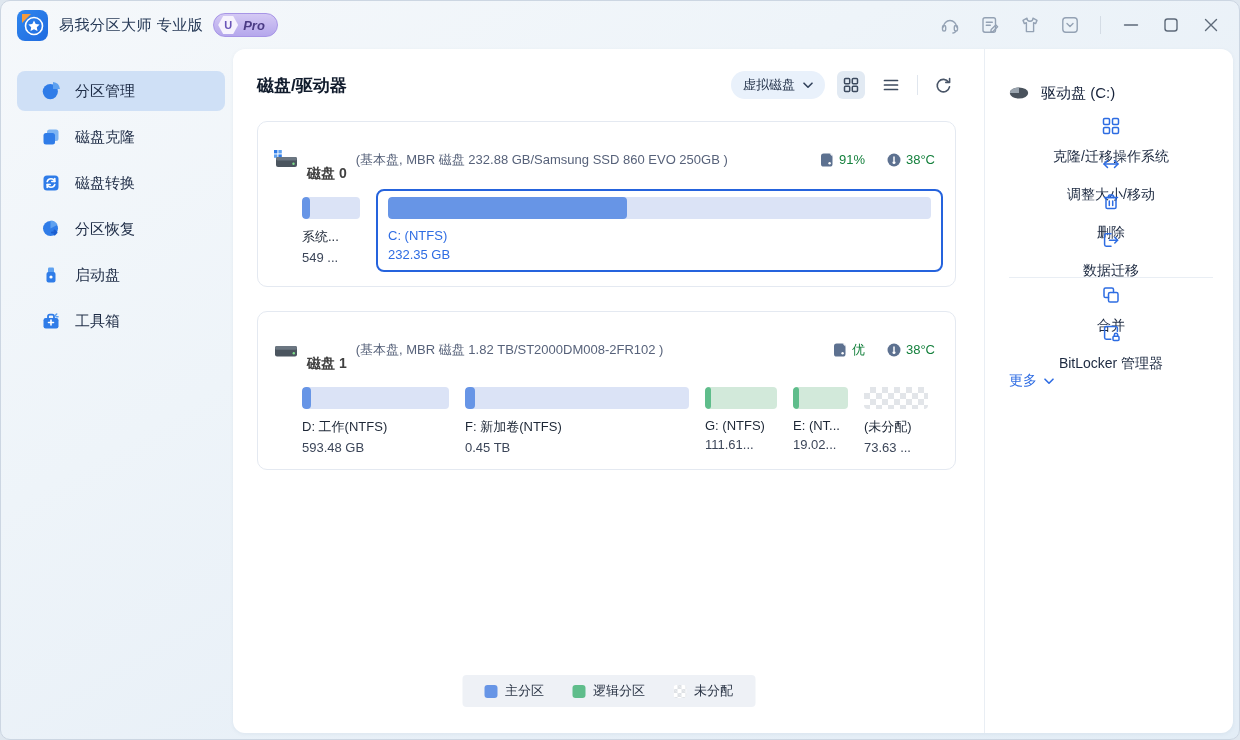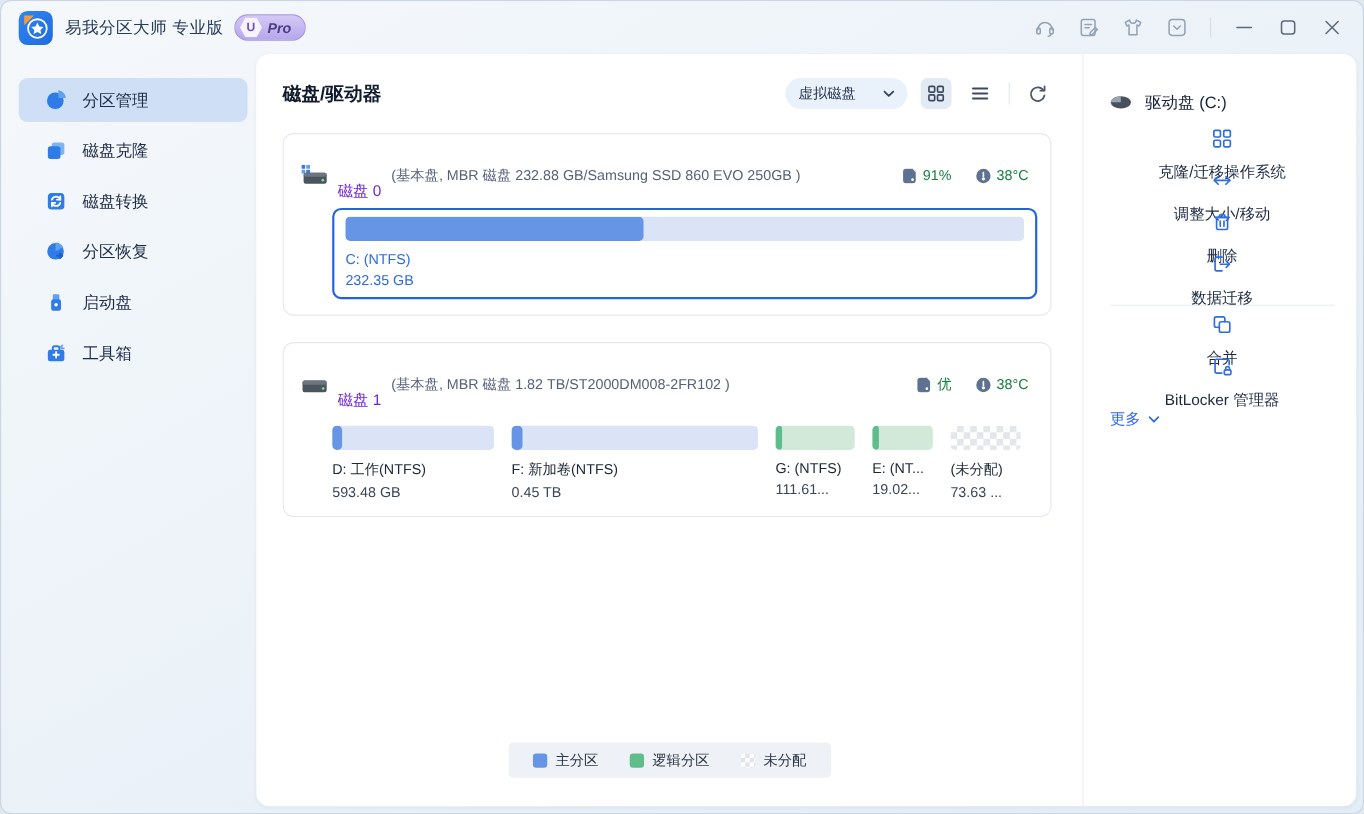--- a/index.html
+++ b/index.html
@@ -30,34 +30,34 @@
   .nav-item.active { background:#cfe0f6; }
   .nav-ico { width:20px; height:20px; flex:0 0 auto; }
   .nav-label { font-size:15px; color:#1d2b45; font-weight:500; }
   
   .panel { position:absolute; left:232px; top:48px; right:6px; bottom:6px; background:#ffffff; border-radius:12px;
     display:flex; box-shadow:0 1px 4px rgba(40,70,110,.06); }
   .main { width:752px; position:relative; border-right:1px solid #e9eef4; padding:0 28px 0 24px; }
   .main-header { height:72px; display:flex; align-items:center; justify-content:space-between; }
   .page-title { font-size:17px; font-weight:bold; color:#101b2c; }
   .controls { display:flex; align-items:center; gap:12px; }
-  .vd-dropdown { display:flex; align-items:center; gap:25px; background:#e9f1fb; border:none; border-radius:14px;
+  .vd-dropdown { display:flex; align-items:center; gap:8px; background:#e9f1fb; border:none; border-radius:14px;
     height:28px; padding:0 12px; font-size:13px; color:#25344c; font-family:inherit; cursor:pointer; }
   .vd-dropdown svg { stroke:#33435c; fill:none; stroke-width:1.6; stroke-linecap:round; stroke-linejoin:round; }
   .view-btn { width:28px; height:28px; border:none; background:transparent; border-radius:6px; display:flex; align-items:center; justify-content:center; cursor:pointer; }
   .view-btn.active { background:#e2eaf3; }
   .view-btn svg { stroke:#3c4a5e; fill:none; stroke-width:1.5; stroke-linecap:round; }
   .ctl-divider { width:1px; height:20px; background:#e0e6ee; }
   .refresh-btn { width:26px; height:26px; border:none; background:transparent; display:flex; align-items:center; justify-content:center; cursor:pointer; }
   .refresh-btn svg { stroke:#4a5668; fill:none; stroke-width:1.6; stroke-linecap:round; stroke-linejoin:round; }
   
   .disk-card { border:1px solid #e4e9f1; border-radius:10px; margin-bottom:24px; padding:14px 12px 14px 16px; background:#fff; }
   .disk-head { display:flex; align-items:center; gap:9px; padding-right:8px; }
   .disk-ico { width:24px; height:20px; flex:0 0 auto; }
-  .disk-name { font-size:14px; font-weight:normal; color:#6d28d9; white-space:nowrap;margin-top:29px; }
+  .disk-name { font-size:14px; font-weight:bold; color:#404040; white-space:nowrap;margin-top:29px; }
   .disk-details { font-size:13px; color:#57627a; white-space:nowrap; }
   .disk-stats { margin-left:auto; display:flex; align-items:center; gap:22px; color:#15803d; }
   .stat { display:flex; align-items:center; gap:5px; font-size:13px; }
   .parts-row { display:flex; gap:16px; padding:14px 0 0 28px; }
   .part { display:flex; flex-direction:column; }
   .bar { height:22px; border-radius:4px; overflow:hidden; }
   .bar.primary { background:#dbe3f6; }
   .bar.logical { background:#d2e9da; }
   .bar i { display:block; height:100%; border-radius:4px; }
   .bar.primary i { background:#6795e6; }
@@ -279,20 +279,27 @@
               <svg viewBox="0 0 14 14" width="14" height="14">
                   <circle cx="7" cy="7" r="6.5" fill="#5d7190"></circle>
                   <rect x="6.25" y="3.2" width="1.5" height="5" rx="0.75" fill="#ffffff"></rect>
                   <circle cx="7" cy="9.6" r="1.5" fill="#ffffff"></circle>
                 </svg>
               <span>38°C</span>
             </span>
           </span>
         </div>
         <div class="parts-row">
+          <div class="part" style="width:58px">
+            <div class="bar primary">
+                <i style="width:14%"></i>
+              </div>
+            <div class="part-label">系统...</div>
+            <div class="part-size">549 ...</div>
+          </div>
           <div class="part selected" style="flex:1">
             <div class="bar primary">
                 <i style="width:44%"></i>
               </div>
             <div class="part-label">C: (NTFS)</div>
             <div class="part-size">232.35 GB</div>
           </div>
         </div>
       </div>
 

